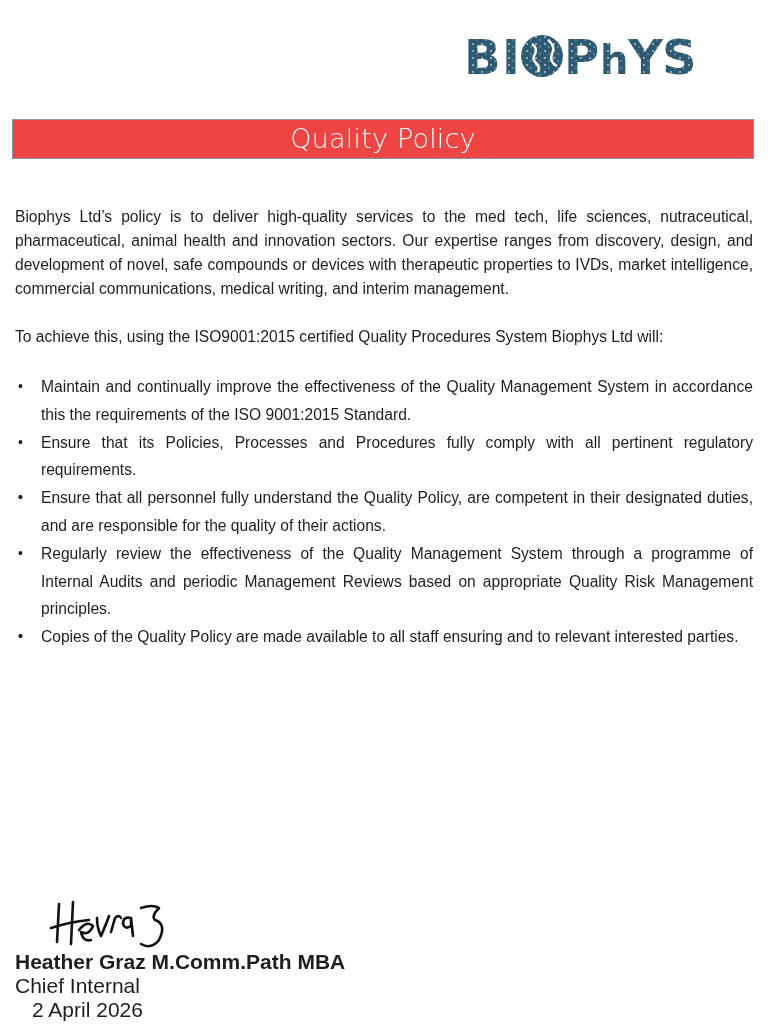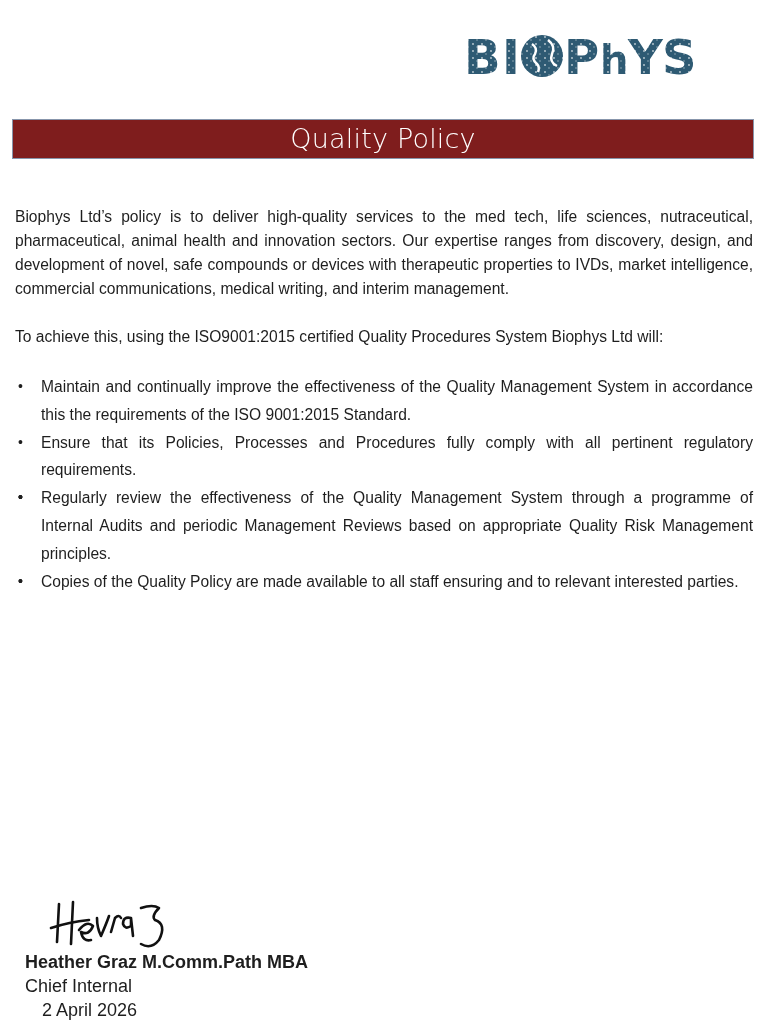--- a/index.html
+++ b/index.html
@@ -22,21 +22,21 @@
       width: 292px;
       height: 52px;
     }
     .logo svg { width: 100%; height: 100%; display: block; }
     .title-bar {
       position: absolute;
       top: 119px;
       left: 12px;
       width: 742px;
       height: 40px;
-      background: #7f1d1d;
+      background: #ef4444;
       border: 1px solid #8795ab;
       box-sizing: border-box;
       display: flex;
       align-items: center;
       justify-content: center;
     }
     .title-bar .title {
       color: #ffffff;
       font-size: 27px;
       font-family: "DejaVu Sans", sans-serif;
@@ -88,22 +88,22 @@
     }
     .signature-svg {
       position: absolute;
       top: 0;
       left: 30px;
       width: 150px;
       height: 72px;
     }
     .sig-line {
       position: absolute;
-      left: 10px;
-      font-size: 18px;
+      left: 0;
+      font-size: 21px;
       line-height: 24px;
       white-space: nowrap;
     }
     .sig-name { top: 52px; font-weight: bold; }
     .sig-role { top: 76px; }
     .sig-date { top: 100px; margin-left: 17px; }
   </style>
 </head>
 <body>
 
@@ -137,21 +137,21 @@
   <span class="title">Quality Policy</span>
 </div>
 
 <div class="content">
   <p class="intro">Biophys Ltd’s policy is to deliver high-quality services to the med tech, life sciences, nutraceutical, pharmaceutical, animal health and innovation sectors. Our expertise ranges from discovery, design, and development of novel, safe compounds or devices with therapeutic properties to IVDs, market intelligence, commercial communications, medical writing, and interim management.</p>
   <p class="lead">To achieve this, using the ISO9001:2015 certified Quality Procedures System Biophys Ltd will:</p>
   <ul class="bullets">
     <li><span class="bullet">•</span><span>Maintain and continually improve the effectiveness of the Quality Management System in accordance this the requirements of the ISO 9001:2015 Standard.</span></li>
     <li><span class="bullet">•</span><span>Ensure that its Policies, Processes and Procedures fully comply with all pertinent regulatory requirements.</span></li>
     <li><span class="bullet">•</span></li>
-    <li><span class="bullet">•</span></li>
+    <li><span class="bullet">•</span><span>Ensure that all personnel fully understand the Quality Policy, are competent in their designated duties, and are responsible for the quality of their actions.</span></li>
     <li><span class="bullet">•</span><span>Regularly review the effectiveness of the Quality Management System through a programme of Internal Audits and periodic Management Reviews based on appropriate Quality Risk Management principles.</span></li>
     <li><span class="bullet">•</span></li>
     <li><span class="bullet">•</span><span>Copies of the Quality Policy are made available to all staff ensuring and to relevant interested parties.</span></li>
   </ul>
 </div>
 
 <div class="signature-block">
   <svg class="signature-svg" viewBox="0 0 150 72">
     <g stroke="#111111" stroke-width="2.6" fill="none" stroke-linecap="round" stroke-linejoin="round">
       <path d="M14 6 L12 44"></path>

